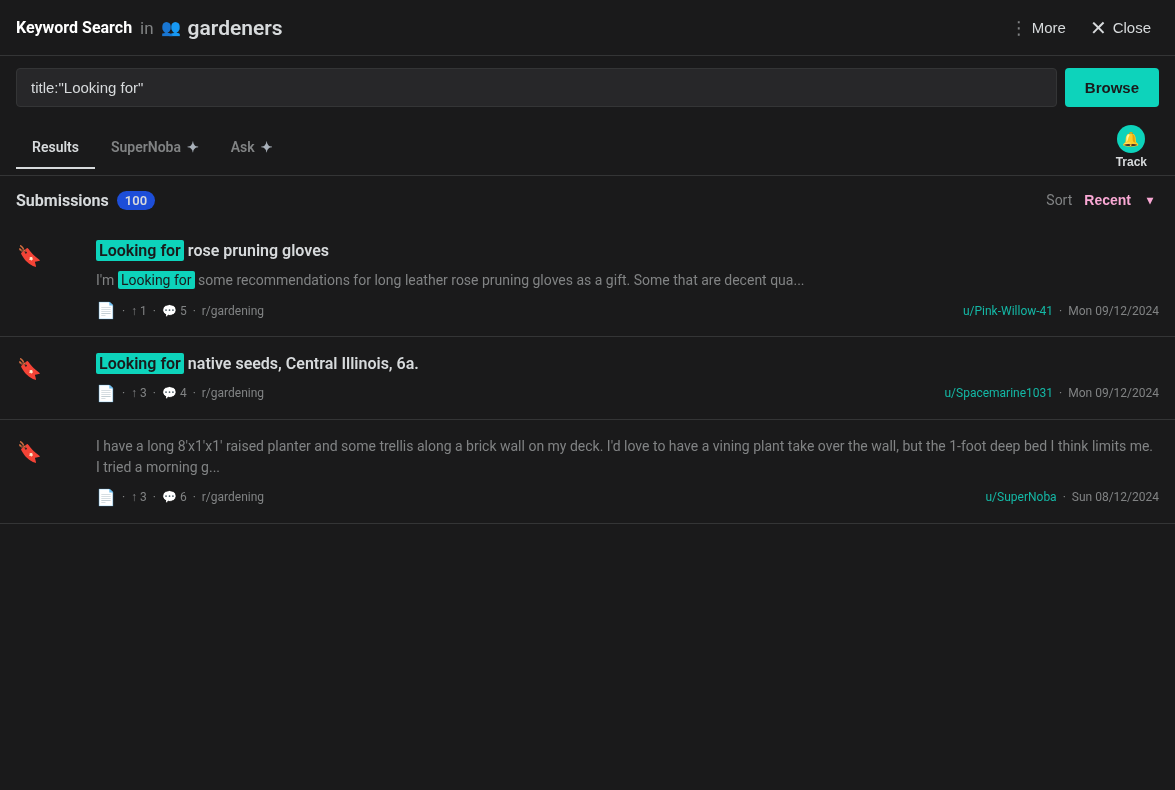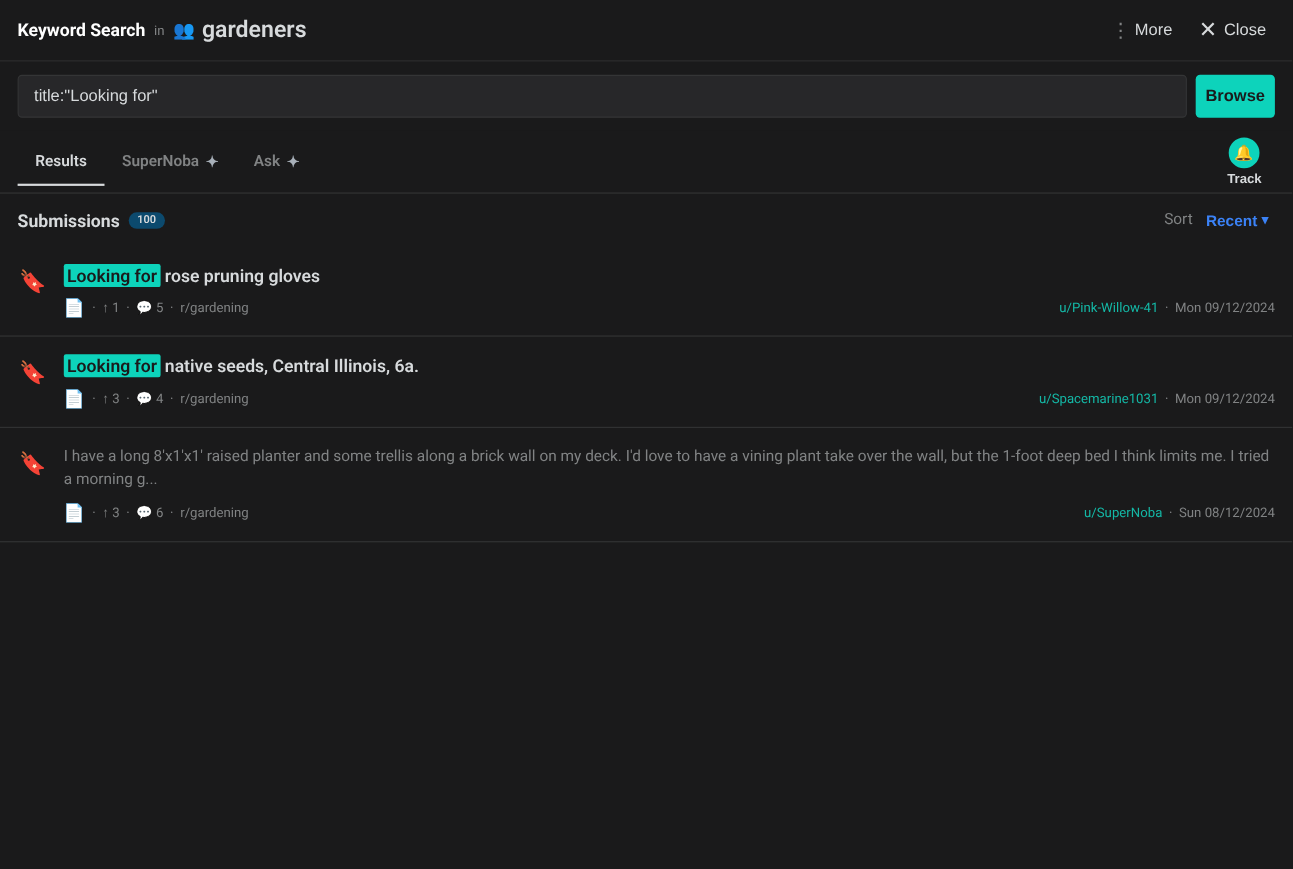--- a/index.html
+++ b/index.html
@@ -26,21 +26,21 @@
       align-items: center;
       gap: 8px;
       flex: 1;
     }
     .header-title {
       font-size: 16px;
       font-weight: 700;
       color: #fff;
     }
     .header-in {
-      font-size: 12px;
+      font-size: 17px;
       color: #818384;
     }
     .header-group {
       display: flex;
       align-items: center;
       gap: 6px;
     }
     .group-icon {
       color: #818384;
       font-size: 16px;
@@ -106,21 +106,21 @@
       font-size: 15px;
       outline: none;
     }
     .browse-btn {
       background: #0dd3bb;
       border: none;
       border-radius: 4px;
       color: #1a1a1b;
       font-size: 15px;
       font-weight: 700;
-      padding: 10px 9px;
+      padding: 10px 20px;
       cursor: pointer;
       white-space: nowrap;
     }
 
     
     .tabs-section {
       display: flex;
       align-items: center;
       padding: 0 16px;
       border-bottom: 1px solid #343536;
@@ -187,41 +187,41 @@
     }
     .submissions-title {
       font-size: 16px;
       font-weight: 700;
       color: #d7dadc;
       display: flex;
       align-items: center;
       gap: 8px;
     }
     .count-badge {
-      background: #0c4a6e;
-      color: #d7dadc;
-      font-size: 10px;
+      background: #1d4ed8;
+      color: #d7dadc;
+      font-size: 13px;
       font-weight: 600;
       padding: 2px 8px;
       border-radius: 12px;
     }
     .sort-section {
       display: flex;
       align-items: center;
       gap: 6px;
       color: #818384;
       font-size: 14px;
     }
     .sort-btn {
       display: flex;
       align-items: center;
-      gap: 4px;
+      gap: 16px;
       background: none;
       border: none;
-      color: #3b82f6;
+      color: #f9a8d4;
       font-size: 14px;
       font-weight: 600;
       cursor: pointer;
       padding: 4px 6px;
       border-radius: 4px;
     }
     .chevron { font-size: 12px; }
 
     
     .result-item {
@@ -235,21 +235,21 @@
       width: 28px;
       height: 28px;
       flex-shrink: 0;
       display: flex;
       align-items: center;
       justify-content: center;
       color: #818384;
       font-size: 20px;
       margin-top: 2px;
     }
-    .result-content { flex: 1; }
+    .result-content { flex: 1; margin-left: 38px; }
     .result-title {
       font-size: 16px;
       font-weight: 600;
       color: #d7dadc;
       margin-bottom: 8px;
       line-height: 1.4;
     }
     .result-title .highlight {
       background: #0dd3bb;
       color: #1a1a1b;
@@ -362,20 +362,23 @@
 </div>
 
 <div>
 
   <div class="result-item">
     <div class="bookmark-icon">🔖</div>
     <div class="result-content">
       <div class="result-title">
         <span class="highlight">Looking for</span><span> rose pruning gloves</span>
       </div>
+      <div class="result-body">
+        I'm <span class="highlight">Looking for</span><span> some recommendations for long leather rose pruning gloves as a gift. Some that are decent qua...</span>
+      </div>
       <div class="result-meta">
         <span class="meta-doc">📄</span>
         <span class="meta-dot">·</span>
         <span class="meta-votes">
           <span class="meta-arrow">↑</span>
           <span>1</span>
         </span>
         <span class="meta-dot">·</span>
         <span class="meta-comments">
           <span>💬</span>

